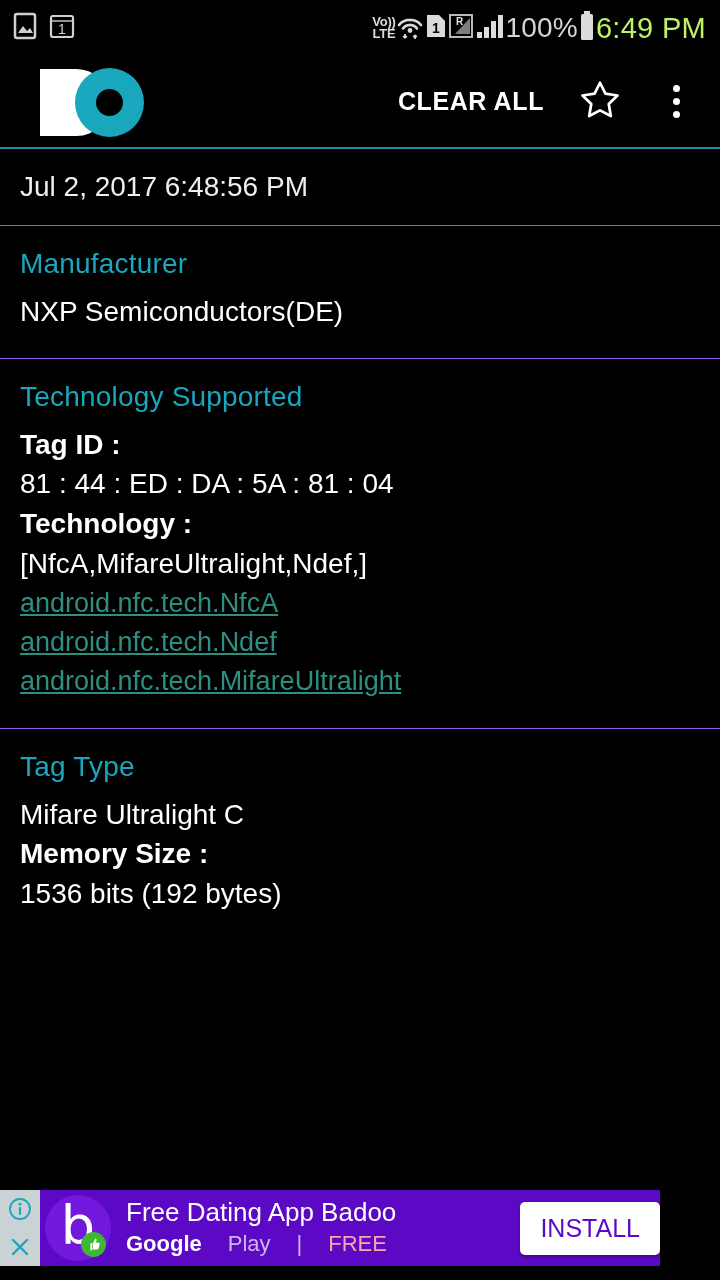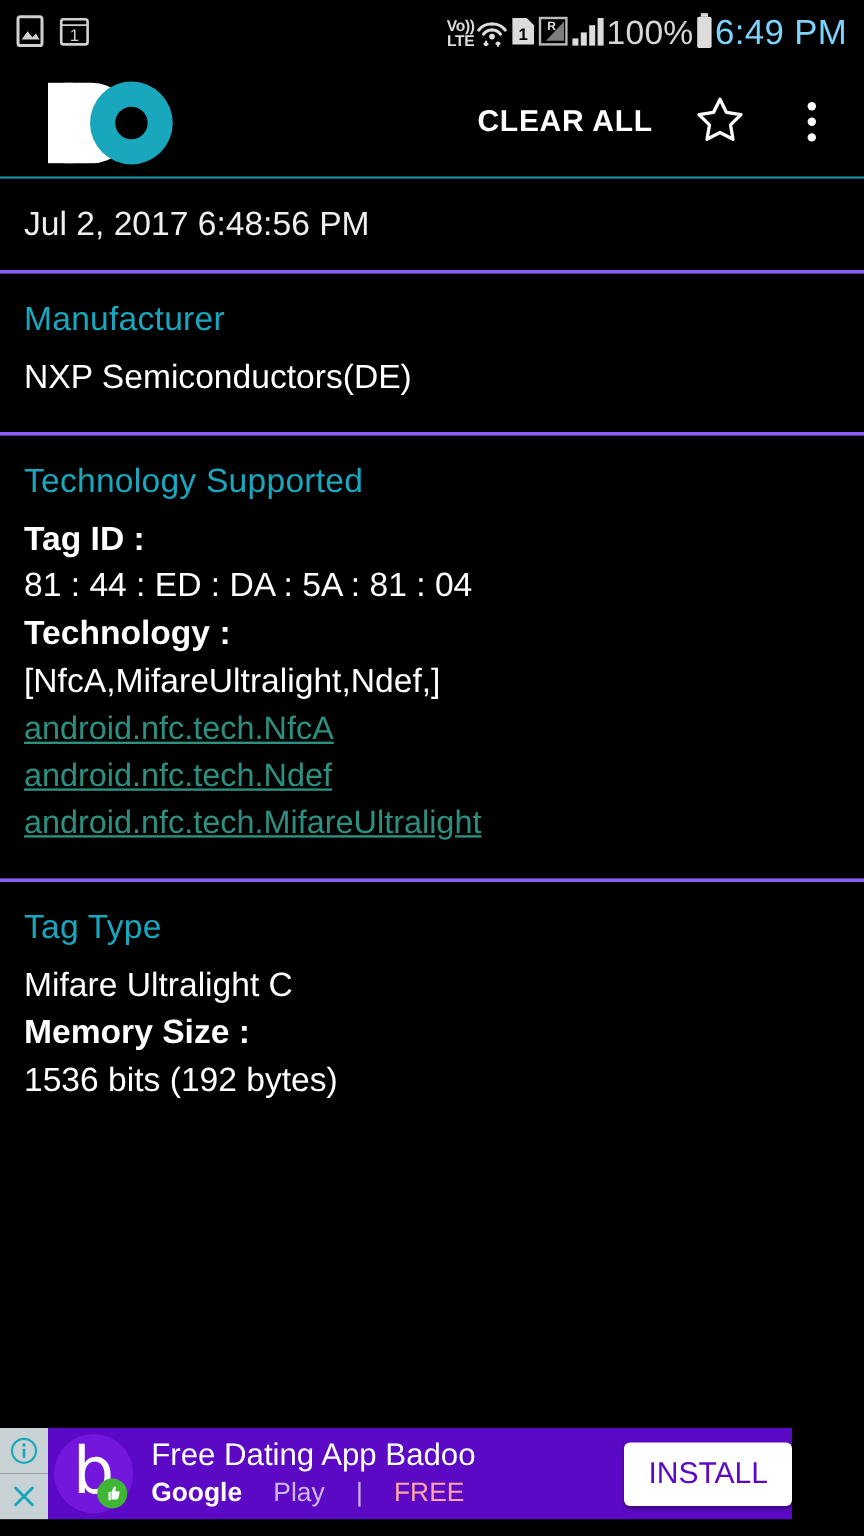--- a/index.html
+++ b/index.html
@@ -20,21 +20,21 @@
   }
   .sb-left { display:flex; align-items:center; gap:10px; }
   .sb-right { margin-left:auto; display:flex; align-items:center; }
   .sb-icon { display:block; }
   .volte {
     display:flex; flex-direction:column; align-items:center;
     line-height:0.95; font-size:13px; font-weight:700; color:#dcdcdc;
     letter-spacing:-.3px;
   }
   .sb-text { font-size:28px; color:#d6d6d6; letter-spacing:.2px; }
-  .sb-time { font-size:29px; color:#7dd3fc; letter-spacing:.3px; }
+  .sb-time { font-size:29px; color:#bef264; letter-spacing:.3px; }
 
   
   .appbar {
     height:93px; width:100%;
     display:flex; align-items:center;
     padding:0 20px 0 40px;
     background:#000;
     border-bottom:2px solid #1d8f9e;
   }
   .logo { position:relative; width:112px; height:72px; }
@@ -62,21 +62,21 @@
   .icon-btn {
     background:none; border:none; cursor:pointer;
     display:flex; align-items:center; justify-content:center;
     width:48px; height:48px;
   }
   .kebab { display:flex; flex-direction:column; gap:6px; align-items:center; }
   .kebab i { display:block; width:7px; height:7px; border-radius:50%; background:#fff; }
 
   
   .content { width:100%; background:#000; }
-  .sect { padding:22px 20px 26px 20px; border-bottom:3px solid #8b5cf6; }
+  .sect { padding:22px 20px 26px 20px; border-bottom:1px solid #8b5cf6; }
   .sect.first { padding-top:18px; padding-bottom:18px; }
   .sect.last { border-bottom:none; }
   .sect-title {
     color:#18a7bd; font-size:28px; font-weight:400;
     margin-bottom:12px; letter-spacing:.2px;
   }
   .row { font-size:28px; color:#ffffff; line-height:1.42; font-weight:400; }
   .row.bold { font-weight:700; }
   .row.dim { color:#efefef; }
   .tlink {

